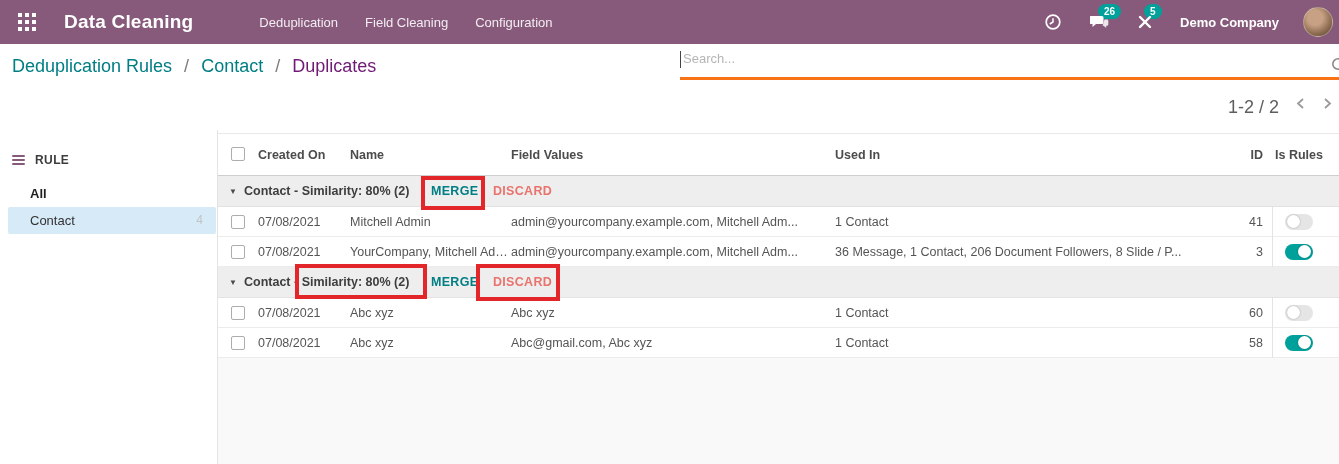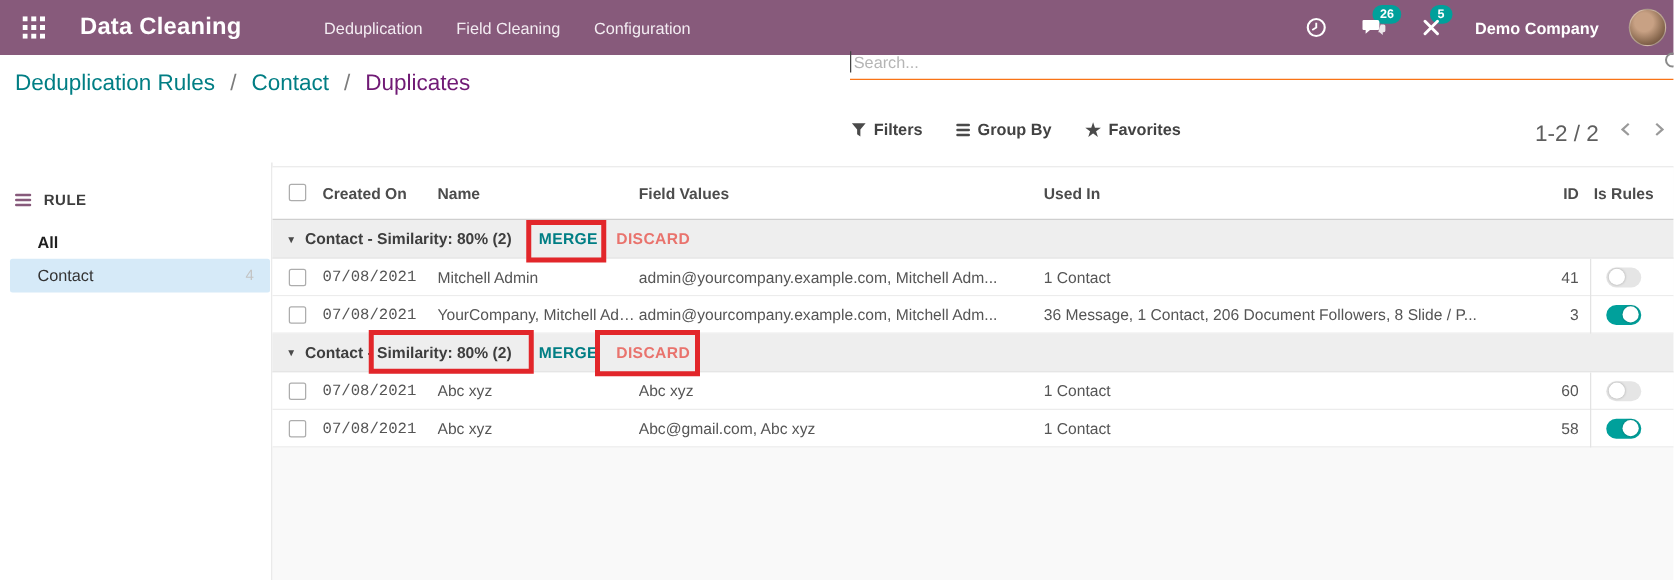--- a/index.html
+++ b/index.html
@@ -32,22 +32,22 @@
     border:1px solid rgba(255,255,255,.35);
   }
 
   
   .breadcrumb { position:absolute; left:12px; top:56px; font-size:18px; white-space:nowrap; }
   .breadcrumb a { color:#017E84; text-decoration:none; cursor:pointer; }
   .breadcrumb .sep { color:#7c7c7c; margin:0 7px; }
   .breadcrumb .current { color:#701a75; }
 
   .searchbar {
-    position:absolute; left:680px; top:35px; width:659px; height:29px;
-    border-bottom:1px solid #f97316; display:flex; align-items:center;
+    position:absolute; left:680px; top:51px; width:659px; height:29px;
+    border-bottom:3px solid #f97316; display:flex; align-items:flex-start;
   }
   .searchbar .caret { width:1px; height:17px; background:#444; }
   .searchbar input {
     flex:1; border:none; outline:none; background:transparent;
     font-family:"Liberation Sans", sans-serif; font-size:13px; color:#333; padding-left:2px;
   }
   .searchbar input::placeholder { color:#b5b5b5; }
   .search-glass { position:absolute; right:-9px; top:6px; }
 
   
@@ -81,21 +81,21 @@
   .trow .cb { top:8px; }
 
   .grow { position:relative; height:31px; line-height:31px; background:#eeeeee; border-bottom:1px solid #e2e2e2; cursor:pointer; }
   .tri { position:absolute; left:11px; top:0; font-size:8px; color:#4a4a4a; }
   .glabel { position:absolute; left:26px; font-size:12.5px; font-weight:700; color:#3e3e3e; white-space:nowrap; }
   .merge   { position:absolute; left:213px; font-size:12.5px; font-weight:700; color:#017E84; letter-spacing:.3px; cursor:pointer; }
   .discard { position:absolute; left:275px; font-size:12.5px; font-weight:700; color:#E9736D; letter-spacing:.3px; cursor:pointer; }
 
   .trow { position:relative; height:30px; line-height:30px; background:#fff; border-bottom:1px solid #ececec; font-size:12.5px; color:#555; cursor:pointer; }
   .c { position:absolute; white-space:nowrap; overflow:hidden; text-overflow:ellipsis; }
-  .c.created { left:40px;font-family:Liberation Mono, monospace; }
+  .c.created { left:40px; }
   .c.name    { left:132px; width:158px; }
   .c.fields  { left:293px; width:322px; }
   .c.used    { left:617px; width:425px; }
   .c.id      { right:76px; text-align:right; }
 
   .switch { position:absolute; left:1067px; top:7px; width:28px; height:16px; border-radius:9px; background:#e5e5e5; cursor:pointer; }
   .switch .knob { position:absolute; top:1px; left:2px; width:13px; height:13px; border-radius:50%; background:#fff; box-shadow:0 0 2px rgba(0,0,0,.3); }
   .switch[data-state="on"] { background:#00A09B; }
   .switch[data-state="on"] .knob { left:13px; }
 
@@ -184,42 +184,20 @@
     <span class="caret"></span>
     <input type="text" placeholder="Search..." style="">
     <span class="search-glass">
       <svg width="17" height="17" viewBox="0 0 17 17" fill="none" stroke="#8a8a8a" stroke-width="1.6">
         <circle cx="7" cy="7" r="5.2"></circle>
         <line x1="11" y1="11" x2="15.5" y2="15.5"></line>
       </svg>
     </span>
   </div>
 
-  <div class="controls">
-    <div class="ctl">
-      <span>
-        <svg width="12" height="12" viewBox="0 0 12 12">
-            <path fill="#4a4a4a" d="M0.5 0.5 h11 L7.3 5.6 v5.6 L4.7 9.3 V5.6 z"></path>
-          </svg>
-      </span>
-      <span>Filters</span>
-    </div>
-    <div class="ctl">
-      <span class="bars">
-          <i></i>
-          <i></i>
-          <i></i>
-        </span>
-      <span>Group By</span>
-    </div>
-    <div class="ctl">
-      <span class="star">★</span>
-      <span>Favorites</span>
-    </div>
-  </div>
 
   <div class="pager">
     <span>1-2 / 2</span>
     <span class="chev">
       <svg width="11" height="13" viewBox="0 0 11 13" fill="none" stroke="#9a9a9a" stroke-width="1.8">
           <polyline points="8,2 3,6.5 8,11"></polyline>
         </svg>
     </span>
     <span class="chev">
       <svg width="11" height="13" viewBox="0 0 11 13" fill="none" stroke="#9a9a9a" stroke-width="1.8">

